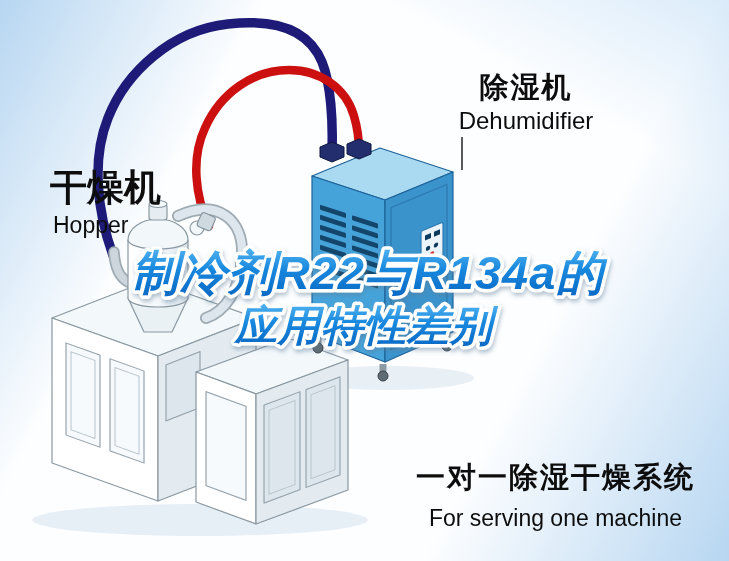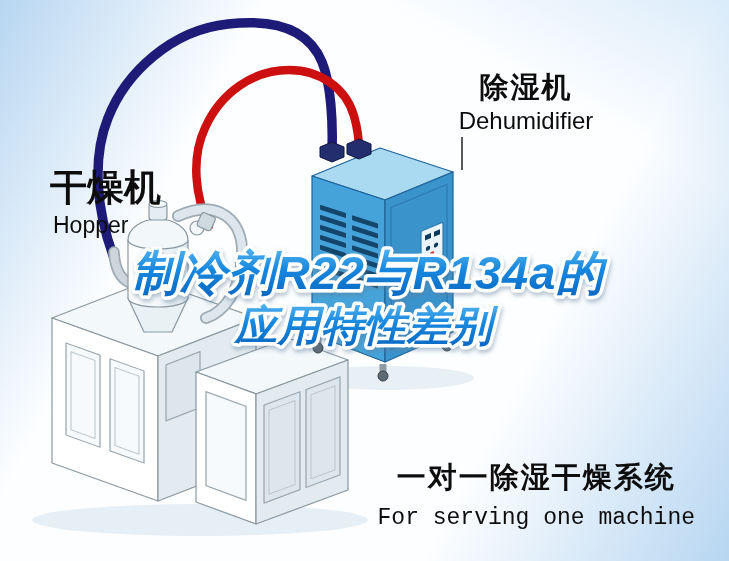--- a/index.html
+++ b/index.html
@@ -19,21 +19,21 @@
   .label-zh{font-weight:bold;line-height:1.1;}
   .label-en{font-family:Liberation Sans, sans-serif;line-height:1.1;}
   .label-hopper{left:50px;top:168px;}
   .label-hopper .label-zh{font-size:37px;}
   .label-hopper .label-en{font-size:23px;margin-top:4px;padding-left:3px;}
   .label-dehumidifier{left:440px;top:72px;width:172px;text-align:center;}
   .label-dehumidifier .label-zh{font-size:29px;letter-spacing:2px;}
   .label-dehumidifier .label-en{font-size:24px;margin-top:4px;}
   .caption{position:absolute;right:34px;top:446px;text-align:center;color:#0d0d0d;margin-top:12px;}
   .caption-zh{font-size:29px;font-weight:bold;letter-spacing:2px;}
-  .caption-en{font-family:Liberation Mono, monospace;font-size:23px;margin-top:7px;}
+  .caption-en{font-family:Liberation Sans, sans-serif;font-size:23px;margin-top:7px;}
   .title-text{
     font-family:"Liberation Sans", sans-serif;
     font-weight:bold;font-style:italic;
     fill:url(#titleGrad);
     stroke:#ffffff;stroke-width:7px;
     paint-order:stroke;stroke-linejoin:round;
     text-anchor:middle;letter-spacing:1px;
     filter:url(#titleShadow);
   }
 </style>

